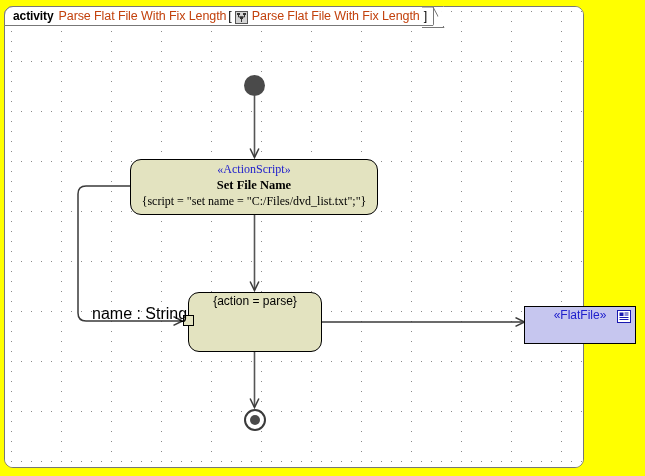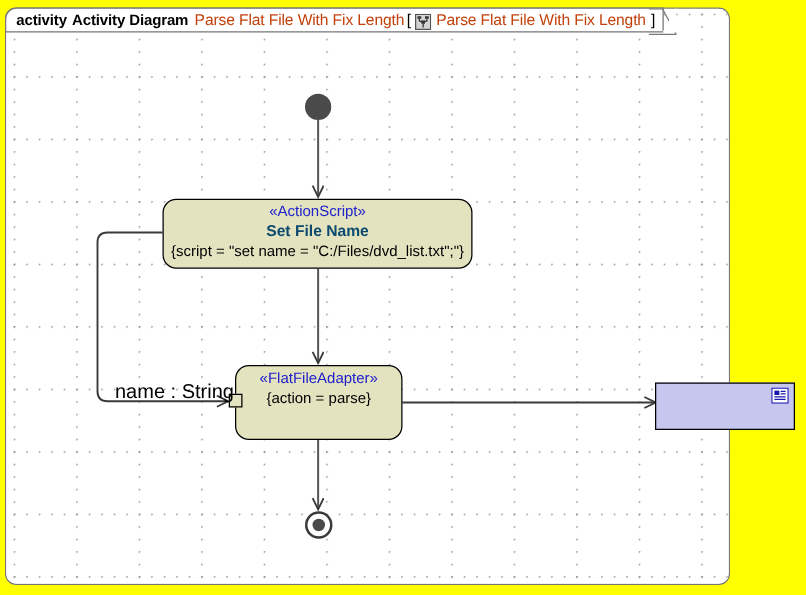--- a/index.html
+++ b/index.html
@@ -112,36 +112,37 @@
     text-align: center;
     z-index: 12;
   }
   .stereo {
     color: #2020cc;
     font-size: 12px;
     line-height: 15px;
     margin-top: 2px;
   }
   .node-title {
-    color: #0c4a6e;
+    color: #000000;
     font-size: 12.5px;
     font-weight: bold;
     line-height: 16px;
   }
   .node-prop {
     color: #000000;
     font-size: 12px;
     line-height: 16px;
   }
 
   #node-set-file-name {
     left: 130px;
     top: 159px;
     width: 248px;
     height: 56px;
+    font-family: Liberation Serif, serif;
   }
   #node-parse-fix-length {
     left: 188px;
     top: 292px;
     width: 134px;
     height: 60px;
   }
   .pin {
     position: absolute;
     width: 11px;
@@ -272,43 +273,42 @@
 
   <div id="initial-node"></div>
 
   <div class="action-node" id="node-set-file-name">
     <div class="stereo">«ActionScript»</div>
     <div class="node-title">Set File Name</div>
     <div class="node-prop">{script = "set name = "C:/Files/dvd_list.txt";"}</div>
   </div>
 
   <div class="action-node" id="node-parse-fix-length">
-    <div class="stereo">«FlatFileAdapter»</div>
     <div class="node-prop">{action = parse}</div>
   </div>
 
   <div class="pin" id="pin-name-in"></div>
   <div class="edge-label" id="label-name-string">name : String</div>
 
   <div id="node-flat-file">
+    <div class="stereo">«FlatFile»</div>
     <svg class="doc-icon" viewBox="0 0 14 13">
       <rect x="0.5" y="0.5" width="13" height="12" fill="#ffffff" stroke="#1818b0" stroke-width="1"></rect>
       <rect x="2.5" y="2.5" width="4" height="3.5" fill="#1818b0"></rect>
       <line x1="7.5" y1="3" x2="11.5" y2="3" stroke="#1818b0" stroke-width="1"></line>
       <line x1="7.5" y1="5" x2="11.5" y2="5" stroke="#1818b0" stroke-width="1"></line>
       <line x1="2.5" y1="7.5" x2="11.5" y2="7.5" stroke="#1818b0" stroke-width="1"></line>
       <line x1="2.5" y1="9.5" x2="11.5" y2="9.5" stroke="#1818b0" stroke-width="1"></line>
     </svg>
   </div>
 
   <div id="final-node"></div>
 
   <div id="frame-tab">
     <span class="tab-kw">activity</span>
-    <span class="tab-kw" style="margin-left:4px;">Activity Diagram</span>
     <span class="tab-name">Parse Flat File With Fix Length</span>
     <span class="tab-brk">[</span>
     <svg class="tab-icon" viewBox="0 0 13 13">
       <rect x="0.5" y="0.5" width="12" height="12" fill="#d4d4d4" stroke="#555555" stroke-width="1"></rect>
       <rect x="2" y="2" width="3" height="2" fill="#333333"></rect>
       <rect x="8" y="2" width="3" height="2" fill="#333333"></rect>
       <rect x="5" y="5.5" width="3" height="2.5" fill="#333333"></rect>
       <line x1="3.5" y1="4" x2="3.5" y2="6" stroke="#333333" stroke-width="1"></line>
       <line x1="9.5" y1="4" x2="9.5" y2="6" stroke="#333333" stroke-width="1"></line>
       <line x1="3.5" y1="6" x2="9.5" y2="6" stroke="#333333" stroke-width="1"></line>

